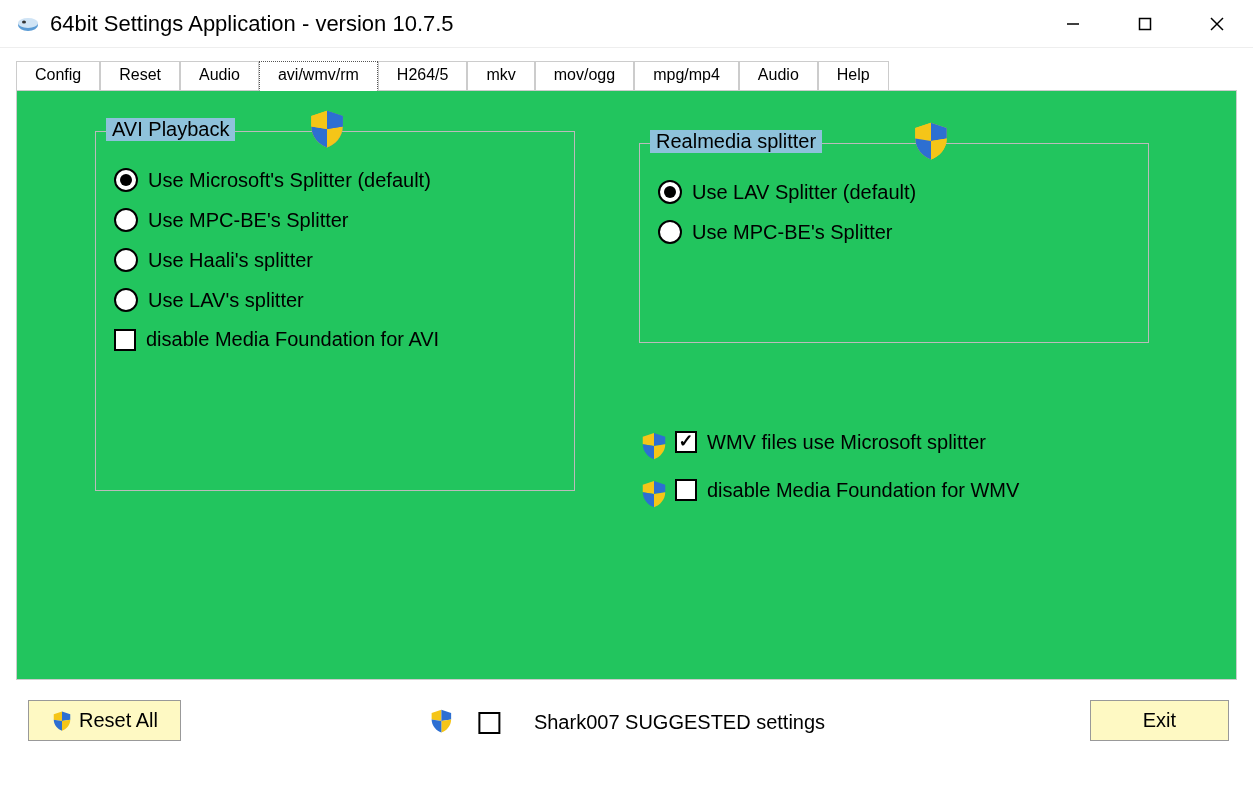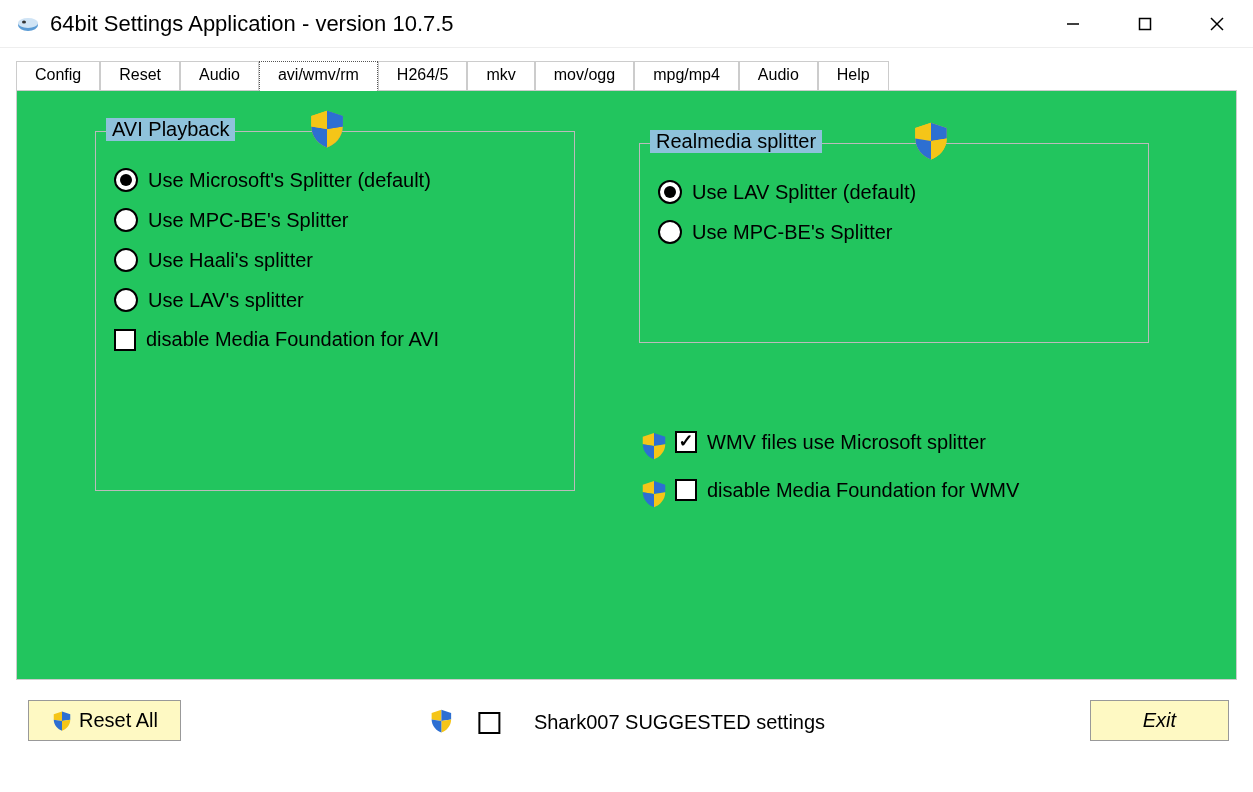--- a/index.html
+++ b/index.html
@@ -184,21 +184,20 @@
       background: #fef9c3;
       padding: 8px 22px;
       font-size: 20px;
       display: inline-flex;
       align-items: center;
       gap: 6px;
       cursor: default;
     }
     .btn-exit {
       padding: 8px 52px;
-      font-style: italic;
     }
     .footer-center {
       position: absolute;
       left: 50%;
       transform: translateX(-50%);
       display: flex;
       align-items: flex-end;
       gap: 24px;
     }
     .spacer { flex: 1; }

